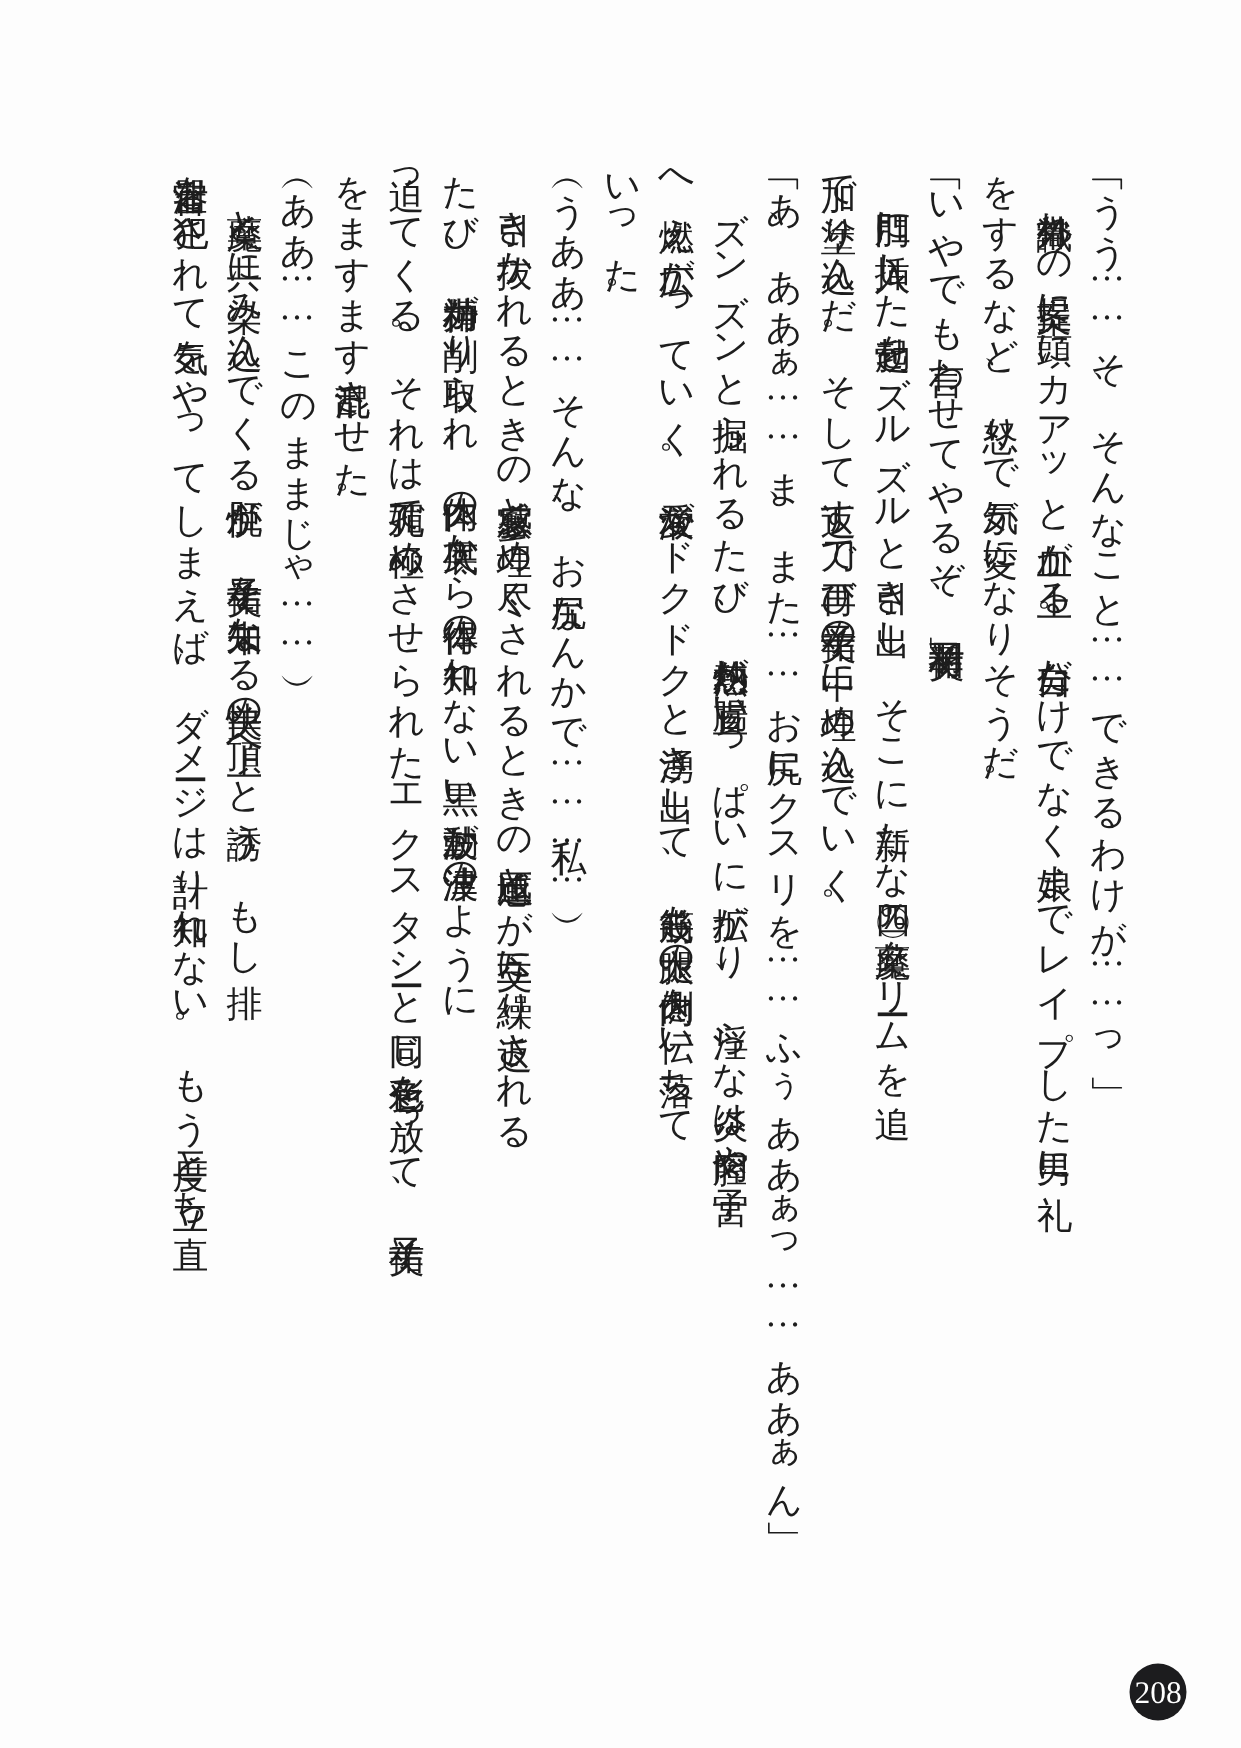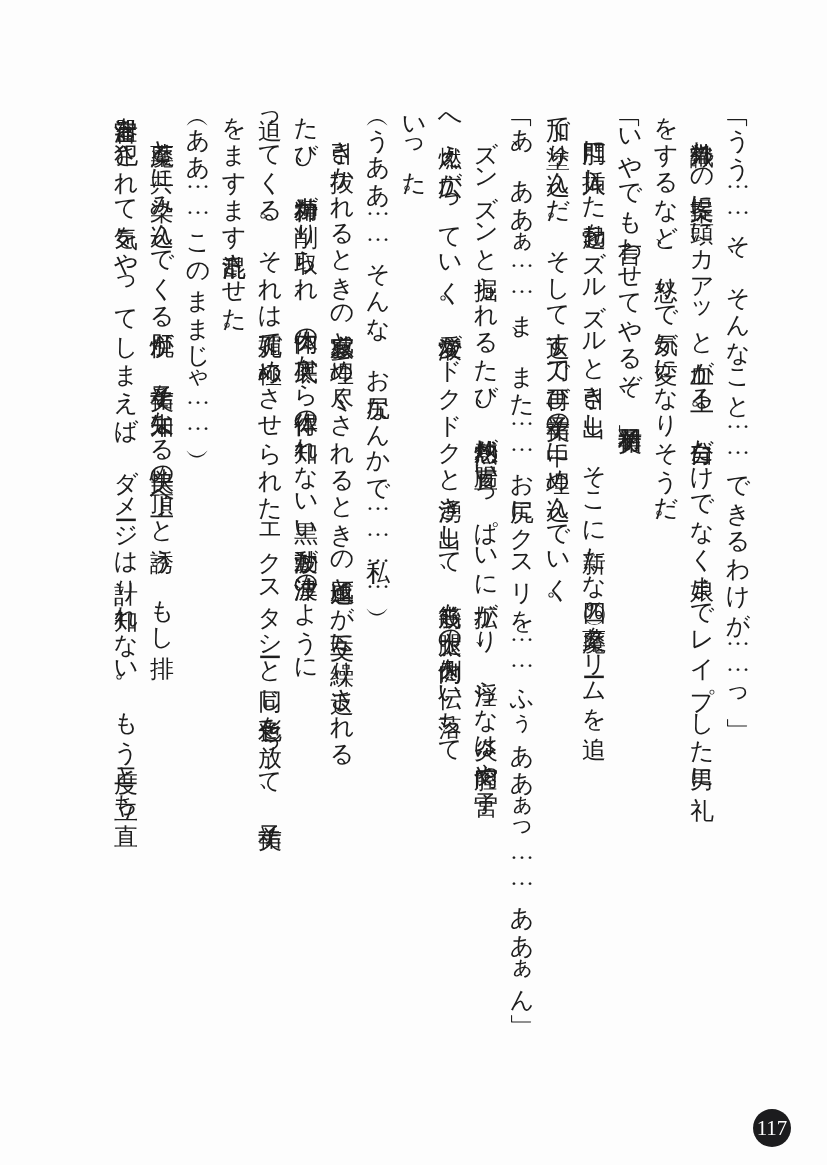--- a/index.html
+++ b/index.html
@@ -78,16 +78,16 @@
       <div class="line ind-1">引き抜かれるときの寂寥感と埋め尽くされるときの圧迫感とが交互に繰り返される</div>
       <div class="line">たび、精神力が削り取られ、肉体の奥底から得体の知れない黒い波動が津波のように</div>
       <div class="line">迫ってくる。それは媚孔で極めさせられたエクスタシーと同じ色彩を放って、祐美子</div>
       <div class="line">をますます混乱させた。</div>
       <div class="line ind-05">（ああ……このままじゃ……）</div>
       <div class="line ind-1">魔薬と共に染み込んでくる肛悦が、祐美子を未知なる快美の頂上へと誘う。もし排</div>
       <div class="line">泄器官を犯されて気をやってしまえば、ダメージは計り知れない。もう二度と立ち直</div>
     </div>
 
   <div class="page-badge">
-    <span>117</span>
+    <span>208</span>
   </div>
 
 </div>
 
 </body></html>

